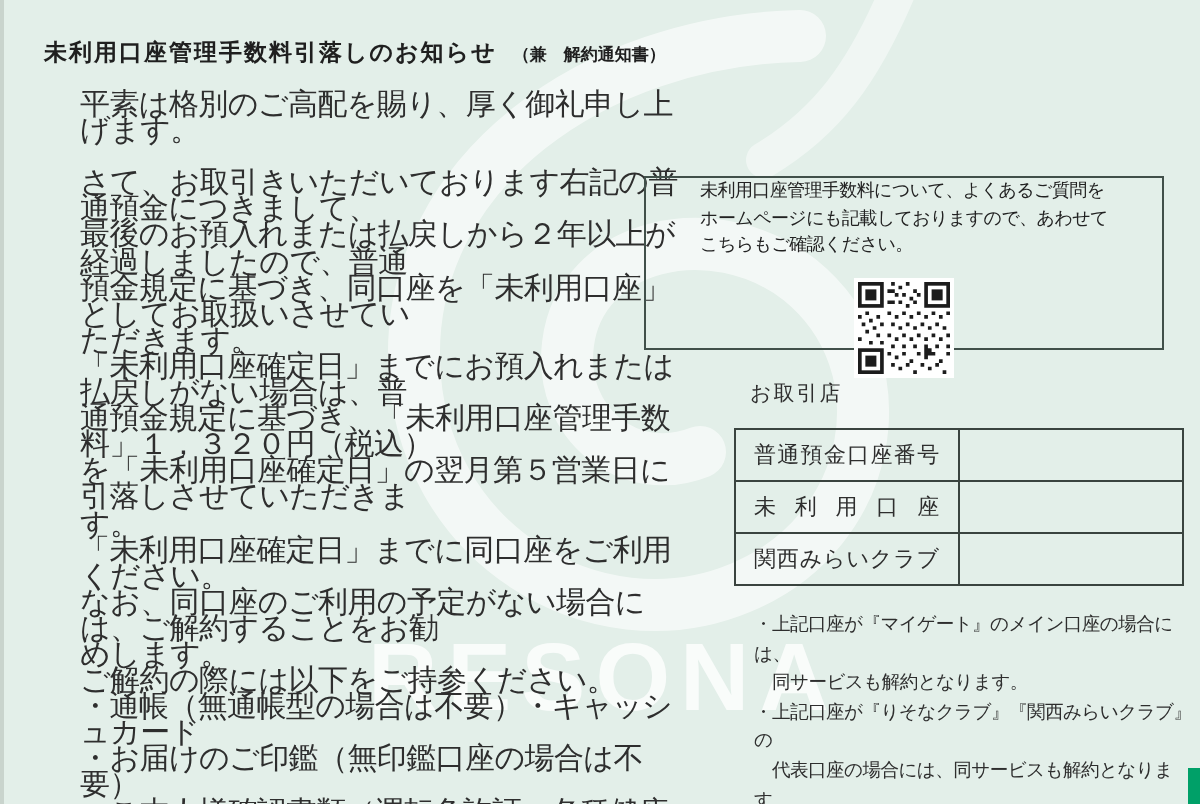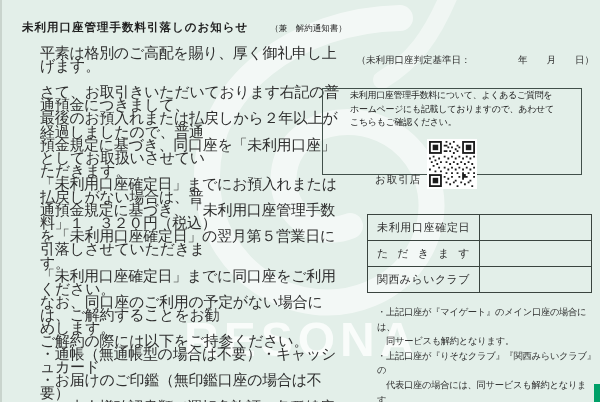--- a/index.html
+++ b/index.html
@@ -17,21 +17,21 @@
   .wm-word{
     position:absolute;left:184px;top:316px;
     font-family:"Liberation Sans","DejaVu Sans",sans-serif;
     font-weight:bold;font-size:48px;line-height:48px;letter-spacing:5px;
     color:rgba(255,255,255,0.78);
     pointer-events:none;white-space:nowrap;
   }
   
   .title-row{position:absolute;left:22px;top:17px;white-space:nowrap;}
   .title{font-size:11.5px;font-weight:bold;letter-spacing:1px;color:#1f1f1f;text-align:center;}
-  .subtitle{font-size:8.5px;font-weight:normal;margin-left:22px;color:#1f1f1f;text-align:right;}
+  .subtitle{font-size:8.5px;font-weight:bold;margin-left:8px;color:#1f1f1f;text-align:right;}
   
   .body-text{
     position:absolute;left:40px;top:47px;width:302px;
     font-size:15px;line-height:13.1px;letter-spacing:-0.3px;
     white-space:pre-line;color:#2e2e2e;
   }
   
   .judgment{
     position:absolute;left:330px;top:54px;width:264px;
     font-size:9.5px;text-align:right;white-space:nowrap;color:#2e2e2e;
@@ -43,21 +43,21 @@
     display:flex;align-items:center;padding:0 9px;gap:9px;flex-direction:column;
   }
   .faq-text{
     flex:1;
     font-family:"Liberation Sans","DejaVu Sans",sans-serif;
     font-size:9px;line-height:13.5px;letter-spacing:-0.3px;
     white-space:pre-line;color:#222;
   }
   .qr{width:50px;height:50px;background:#fff;display:flex;align-items:center;justify-content:center;flex:0 0 auto;}
   
-  .branch-label{position:absolute;left:375px;top:173px;font-size:10.5px;letter-spacing:1px;color:#2e2e2e;}
+  .branch-label{position:absolute;left:375px;top:190px;font-size:10.5px;letter-spacing:1px;color:#2e2e2e;}
   .acct-table{
     position:absolute;left:367px;top:214px;width:225px;
     border-collapse:collapse;border:1.6px solid #3a443f;
   }
   .acct-table td{
     border:1px solid #3a443f;height:26px;box-sizing:border-box;
     font-size:11px;color:#2e2e2e;
   }
   .acct-table td.lbl{
     width:112px;padding:0 9px;
@@ -112,21 +112,20 @@
 
 また、残高不足等の理由により「未利用口座管理手数料」の引落しが
 できない場合は、普通預金規定及び本通知に基づき、普通預金残高を
 未利用口座管理手数料の一部としたうえで、同口座を解約させていた
 だきますので予めご了承ください。
 
 ご不明な点については、お取引店にお問合せください。
 口座ご利用後に本状がお手元に届きました際はご了承いただきますよ
 うお願いいたします。</div>
 
-  <div class="judgment">（未利用口座判定基準日：　　　　　年　　月　　日）</div>
 
   <div class="faq-box">
     <div class="faq-text">未利用口座管理手数料について、よくあるご質問を
 ホームページにも記載しておりますので、あわせて
 こちらもご確認ください。</div>
     <div class="qr">
       <svg width="46" height="46" viewBox="0 0 25 25">
         <rect x="0" y="0" width="25" height="25" fill="#fff"></rect>
         <g fill="#1c1c1c">
           <rect x="0" y="0" width="7" height="7"></rect>
@@ -142,25 +141,25 @@
         </g>
       </svg>
     </div>
   </div>
 
   <div class="branch-label">お取引店</div>
 
   <table class="acct-table">
     <tbody>
       <tr>
-        <td class="lbl">未利用口座確定日</td>
+        <td class="lbl">普通預金口座番号</td>
         <td class="val"></td>
       </tr>
       <tr>
-        <td class="lbl">ただきます</td>
+        <td class="lbl">未利用口座</td>
         <td class="val"></td>
       </tr>
       <tr>
         <td class="lbl">関西みらいクラブ</td>
         <td class="val"></td>
       </tr>
     </tbody>
   </table>
 
   <div class="notes">・上記口座が『マイゲート』のメイン口座の場合には、

